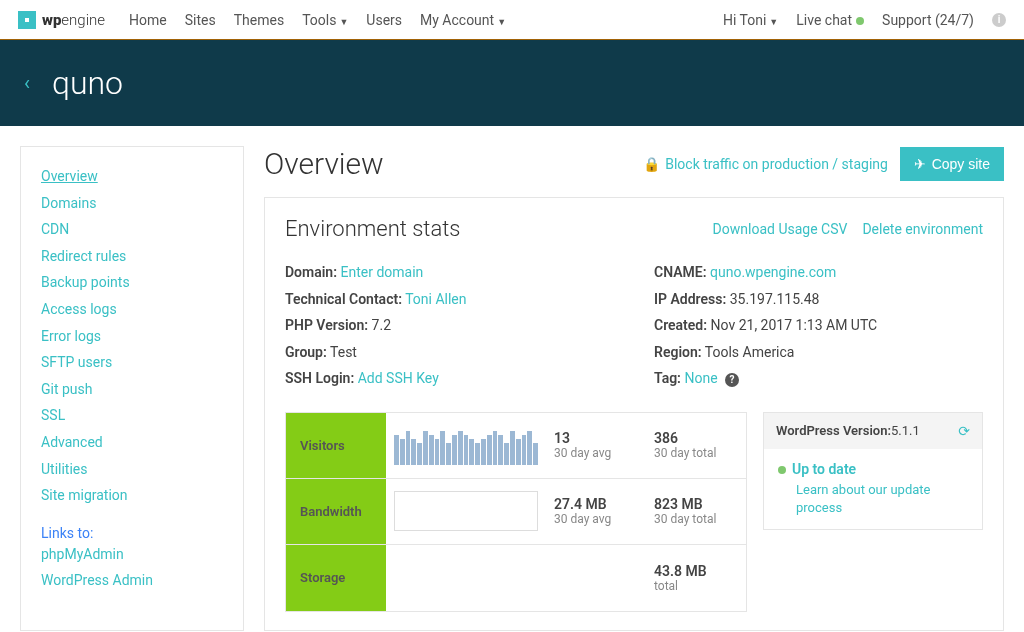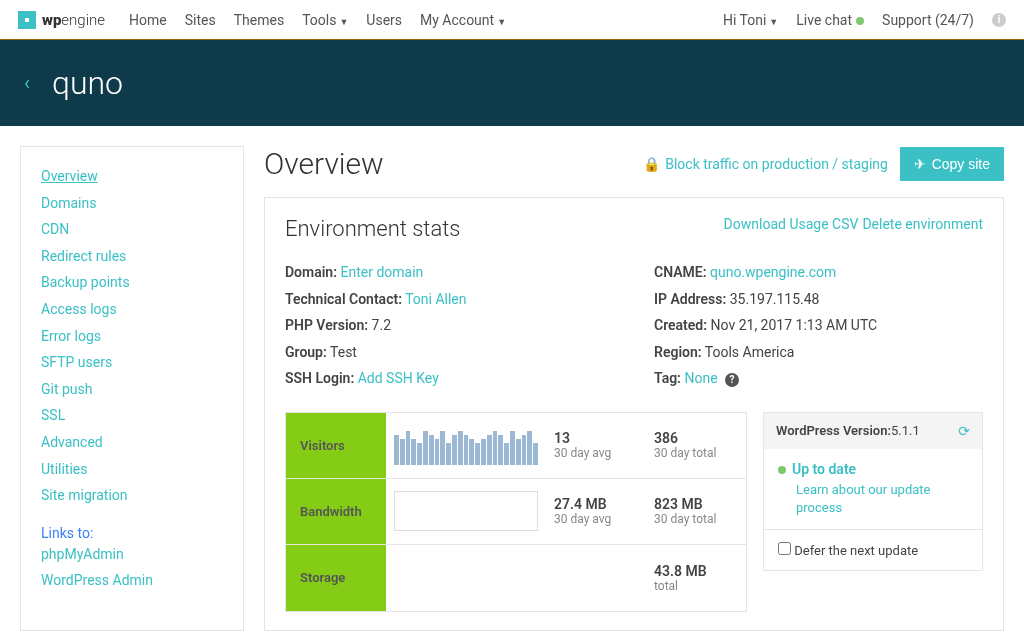--- a/index.html
+++ b/index.html
@@ -25,23 +25,23 @@
 .sidebar-link{display:block;color:#3ac0c5;font-size:14px;line-height:1.9;cursor:pointer;}
 .sidebar-link.active{text-decoration:underline;}
 .sidebar-group-label{color:#3b82f6;margin-top:16px;display:block;font-size:14px;}
 .main{flex:1;}
 .page-head{display:flex;align-items:center;margin-bottom:16px;}
 .page-title{font-size:30px;font-weight:300;color:#333;flex:1;}
 .lock-link{color:#3ac0c5;font-size:14px;margin-right:12px;cursor:pointer;}
 .lock-icon{margin-right:4px;}
 .btn-copy{background:#3ac0c5;color:#fff;padding:9px 14px;border:none;font-size:14px;cursor:pointer;display:inline-flex;align-items:center;gap:6px;}
 .panel{border:1px solid #e5e5e5;padding:18px 20px;}
-.panel-head{display:flex;align-items:flex-start;margin-bottom:18px;}
+.panel-head{display:flex;align-items:center;margin-bottom:18px;}
 .panel-title{font-size:22px;font-weight:300;color:#333;flex:1;}
-.panel-actions{display:flex;gap:4px;}
+.panel-actions{display:flex;gap:15px;}
 .panel-actions span{color:#3ac0c5;cursor:pointer;}
 .info-grid{display:flex;gap:40px;margin-bottom:20px;}
 .info-col{flex:1;}
 .info-row{font-size:14px;line-height:1.9;color:#444;}
 .info-row .lbl{font-weight:600;}
 .info-row .lnk{color:#3ac0c5;cursor:pointer;}
 .q-icon{width:14px;height:14px;border-radius:50%;background:#555;color:#fff;display:inline-flex;align-items:center;justify-content:center;font-size:10px;font-weight:bold;margin-left:4px;}
 .stats-section{display:flex;gap:16px;align-items:flex-start;}
 .stats-table{border:1px solid #e5e5e5;flex:1;}
 .stats-row{display:flex;border-bottom:1px solid #e5e5e5;min-height:66px;}
@@ -224,20 +224,17 @@
         <div class="wp-card">
           <div class="wp-card-head">
             <span class="lbl">WordPress Version: </span>
             <span>5.1.1</span>
             <span class="refresh-icon">⟳</span>
           </div>
           <div class="wp-card-body">
             <div><span class="status-dot"></span><span class="uptodate">Up to date</span></div>
             <span class="learn-link">Learn about our update process</span>
           </div>
-          <div class="wp-card-foot">
-            <label><input type="checkbox" style=""> <span>Defer the next update</span></label>
-          </div>
         </div>
       </div>
     </div>
   </div>
 </div>
 
 </body></html>

